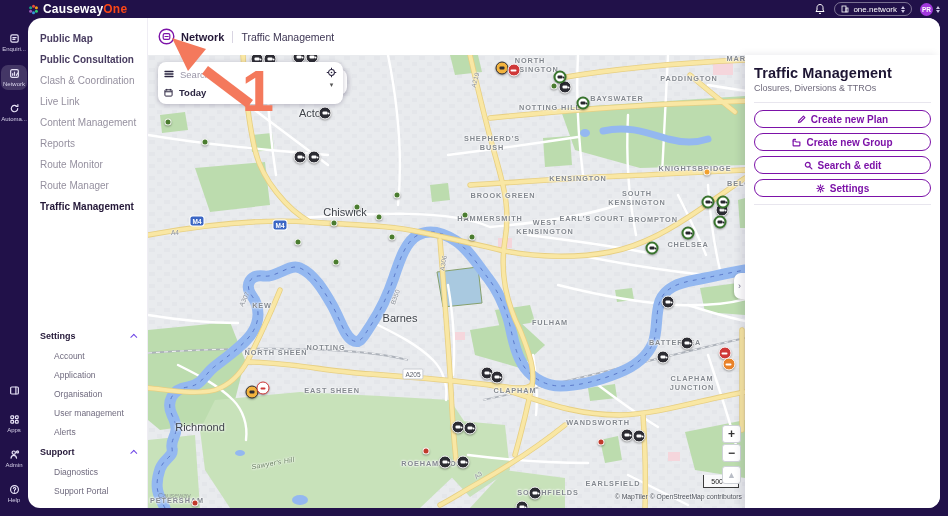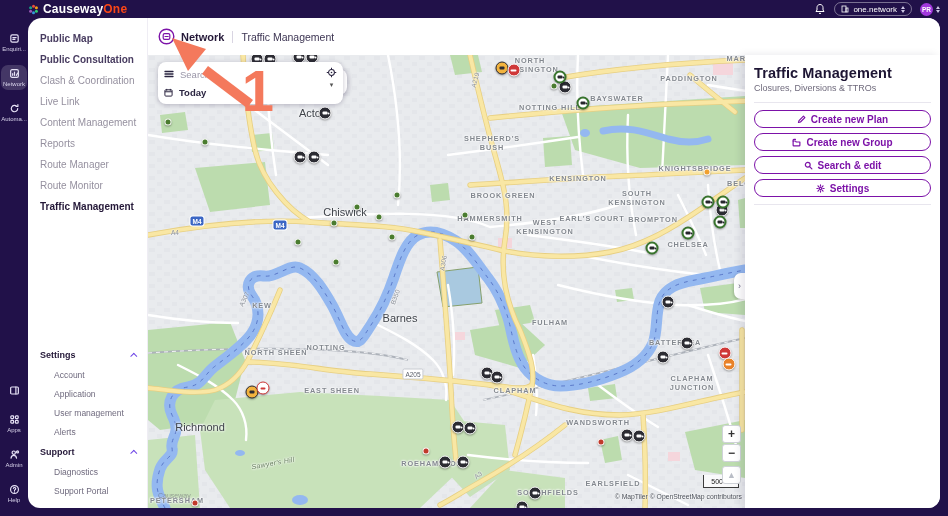--- a/index.html
+++ b/index.html
@@ -218,32 +218,33 @@
   <div class="surface">
 
     <div class="menu">
       <div id="menu-main">
           <div class="m-item strong">Public Map</div>
           <div class="m-item strong">Public Consultation</div>
           <div class="m-item">Clash &amp; Coordination</div>
           <div class="m-item">Live Link</div>
           <div class="m-item">Content Management</div>
           <div class="m-item">Reports</div>
+          <div class="m-item">Route Monitor</div>
           <div class="m-item">Route Manager</div>
-          <div class="m-item">Route Monitor</div>
           <div class="m-item active">Traffic Management</div>
         </div>
       <div class="m-gap"></div>
       <div class="m-head">
         <span>Settings</span>
           <span class="chev"></span>
       </div>
       <div id="menu-settings">
           <div class="m-sub">Account</div>
           <div class="m-sub">Application</div>
+          <div class="m-sub">Organisation</div>
           <div class="m-sub">User management</div>
           <div class="m-sub">Alerts</div>
         </div>
       <div class="m-head">
         <span>Support</span>
           <span class="chev"></span>
       </div>
       <div id="menu-support">
           <div class="m-sub">Diagnostics</div>
           <div class="m-sub">Support Portal</div>

